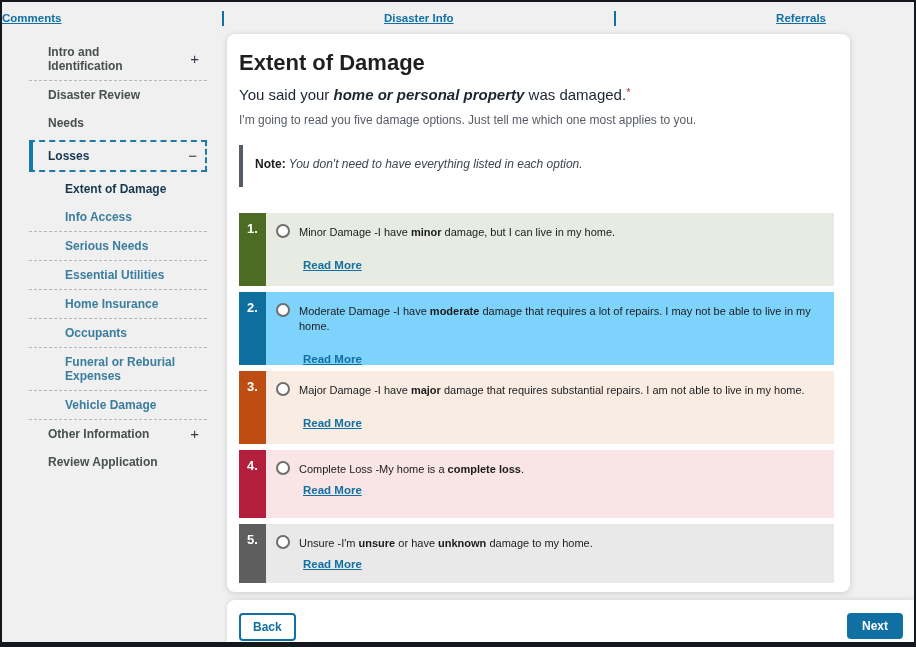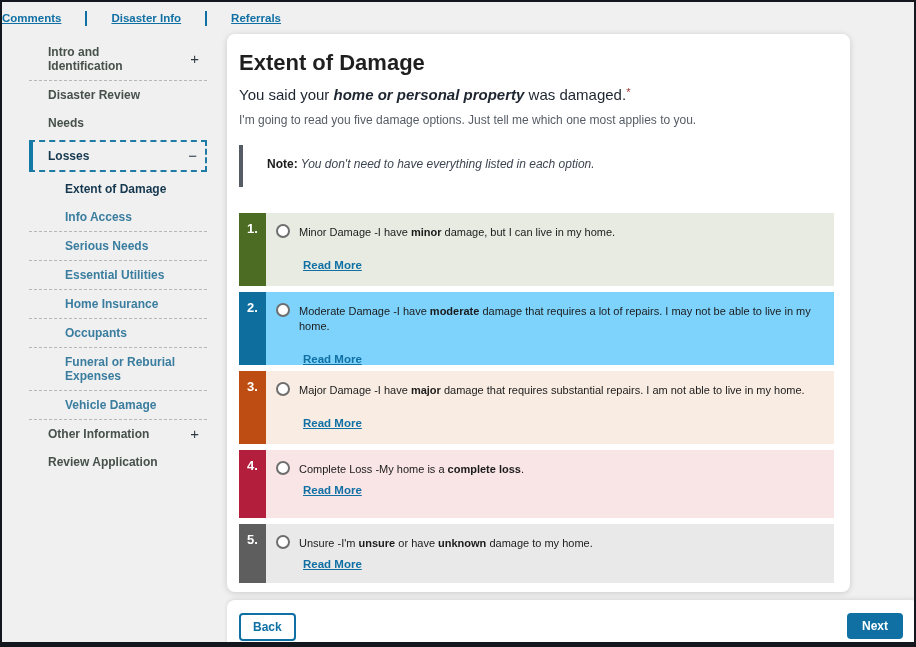--- a/index.html
+++ b/index.html
@@ -9,21 +9,21 @@
     position:relative; overflow:hidden;
     background:var(--page-bg,#f0f0f0);
     border:2px solid #14171e; border-bottom-width:5px;
     font-family:"Liberation Sans", sans-serif;
     color:#1b1b1b;
   }
 
   
   .top-nav {
     position:absolute; top:0; left:0; right:0; height:32px;
-    display:flex; justify-content:flex-start; align-items:center;
+    display:flex; justify-content:space-between; align-items:center;
     gap:24px; padding-right:88px;
   }
   .nav-link {
     font-size:11.5px; font-weight:bold; color:var(--accent,#1070a4);
     text-decoration:underline; cursor:pointer;
   }
   .nav-sep { width:2px; height:15px; background:var(--accent,#1070a4); }
 
   
   .sidebar { position:absolute; top:36px; left:27px; width:178px; }
@@ -56,21 +56,21 @@
     box-shadow:0 1px 6px rgba(0,0,0,.16);
     padding:16px 16px 0 12px;
   }
   .page-title { margin:0 0 10px 0; font-size:22px; font-weight:bold; color:#1f1f1f; }
   .lead { font-size:15px; color:#1c2530; margin-bottom:10px; }
   .lead .em { font-style:italic; font-weight:bold; }
   .lead .req { color:var(--required-marker,#b50909); font-size:11px; vertical-align:top; }
   .instruction { font-size:12px; color:#565c65; margin-bottom:18px; }
   .note {
     border-left:4px solid var(--note-border,#565c65);
-    padding:12px 10px 16px 24px; margin-bottom:26px; font-size:12px;
+    padding:12px 10px 16px 12px; margin-bottom:26px; font-size:12px;
   }
   .note .note-label { font-weight:bold; color:#1b1b1b; }
   .note .note-text { font-style:italic; color:#3d4551; }
 
   
   .options { }
   .option-row { display:flex; margin-bottom:6px; }
   .option-row:nth-child(-n+3) { height:73px; }
   .option-row:nth-child(4)    { height:68px; }
   .option-row:nth-child(5)    { height:59px; }

